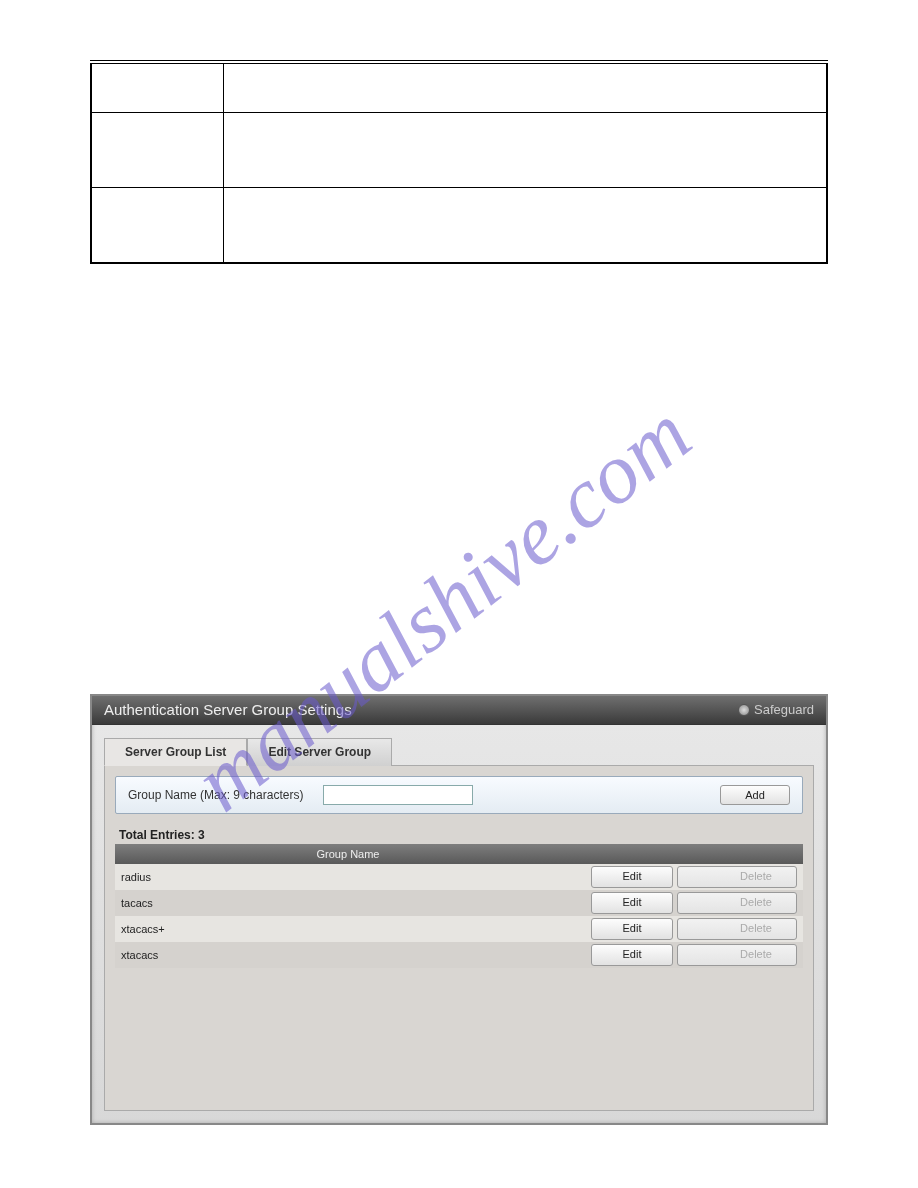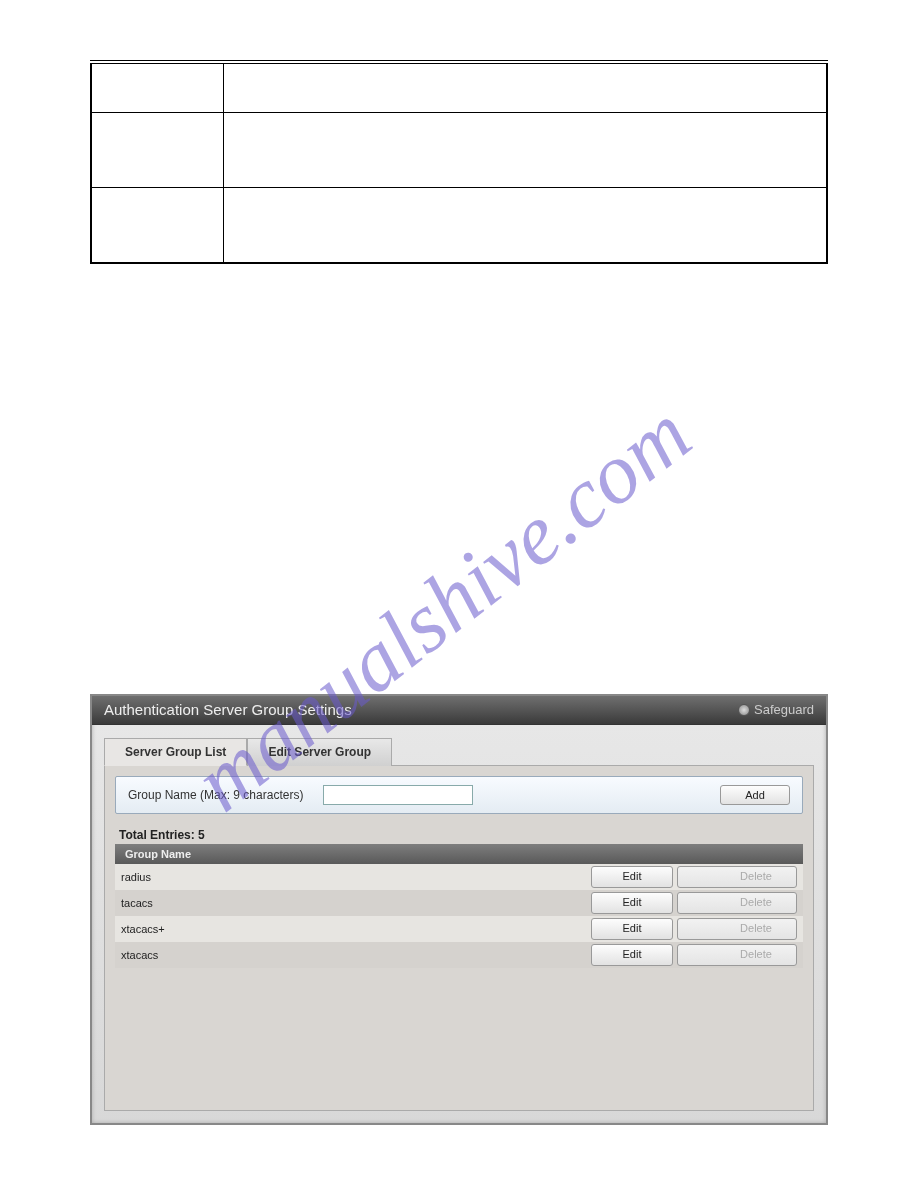--- a/index.html
+++ b/index.html
@@ -172,24 +172,24 @@
   .entries-header {
     font-weight: bold;
     padding: 2px 4px;
   }
   .grid {
     width: 100%;
     border-collapse: collapse;
     font-size: 11px;
   }
   .grid th {
-    text-align: left;
+    text-align: center;
     background: linear-gradient(#7e7e7e,#595959);
     color: #eee;
-    font-weight: bold;
+    font-weight: normal;
     padding: 2px 10px;
     height: 16px;
   }
   .grid td {
     padding: 2px 6px;
     height: 20px;
   }
   .grid tr.row-even { background: #e7e5e1; }
   .grid tr.row-odd  { background: #d5d2ce; }
   .grid td.actions {
@@ -247,21 +247,21 @@
       <div class="tab-content">
 
         <div class="input-row">
           <span>Group Name  (Max: 9 characters)</span>
           <input type="text" value="" style="">
           <span class="spacer"></span>
           <button class="btn">Add</button>
         </div>
 
         <div class="entries">
-          <div class="entries-header">Total Entries: 5</div>
+          <div class="entries-header">Total Entries: 3</div>
           <table class="grid">
             <thead>
               <tr>
                 <th>Group Name</th>
                 <th></th>
               </tr>
             </thead>
             <tbody id="rows">
                 <tr class="row-even">
                   <td>radius</td>

